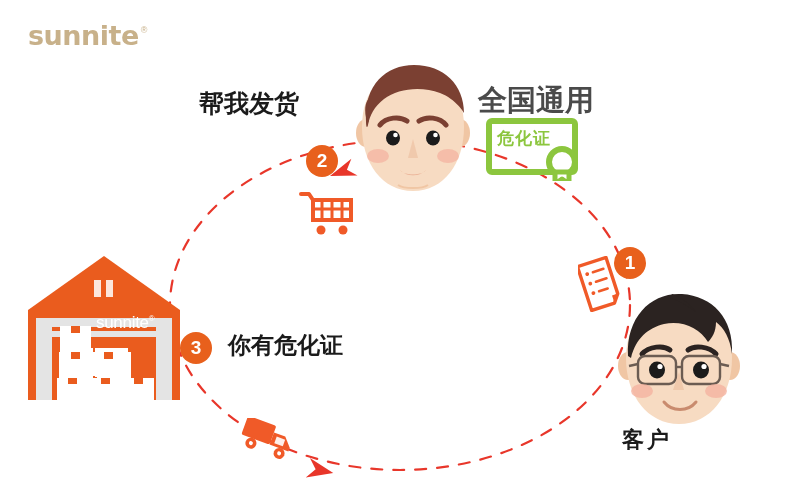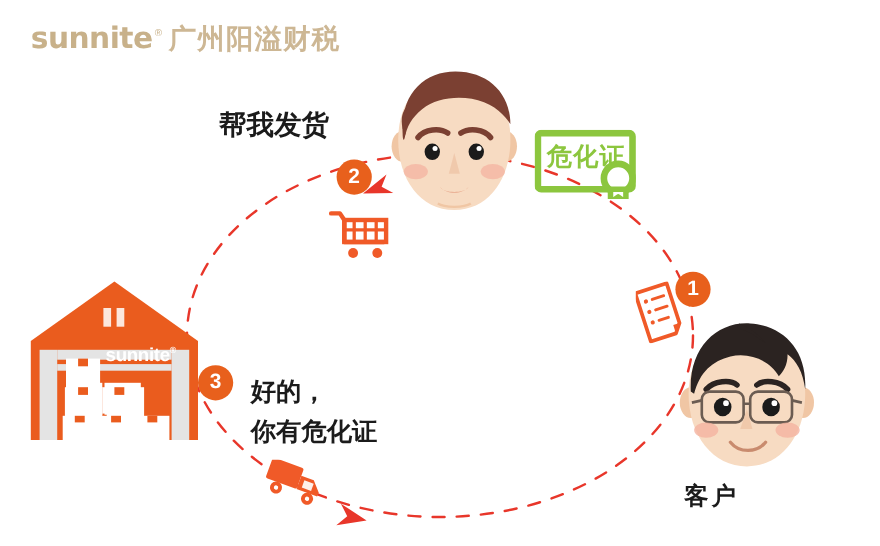--- a/index.html
+++ b/index.html
@@ -18,21 +18,21 @@
     font-size:27px;font-weight:700;letter-spacing:-0.5px;
     color:#c8b18a;line-height:1;text-transform:lowercase;
   }
   #logo .reg{font-size:9px;color:#c8b18a;vertical-align:super;margin-left:2px;margin-bottom:14px;}
   #logo .cn{
     font-size:25px;font-weight:700;color:#cdb794;margin-left:6px;line-height:1;
     letter-spacing:1px;
   }
 
   
-  .cnText{color:#1b1b1b;font-weight:700;line-height:1.45;white-space:nowrap;margin-top:11px;}
+  .cnText{color:#1b1b1b;font-weight:700;line-height:1.45;white-space:nowrap;}
 
   #lbl-help{position:absolute;left:199px;top:85px;font-size:25px;}
   #lbl-national{position:absolute;left:478px;top:79px;font-size:29px;color:#4a4a4a;}
   #lbl-want{position:absolute;left:662px;top:252px;font-size:23px;}
   #lbl-reply{position:absolute;left:228px;top:327px;font-size:23px;line-height:36px;}
   #lbl-factory{position:absolute;left:22px;top:404px;font-size:31px;letter-spacing:2px;}
   #lbl-customer{position:absolute;left:622px;top:424px;font-size:22px;letter-spacing:3px;}
 
   
   .badge{
@@ -62,21 +62,20 @@
   #face-right{position:absolute;left:612px;top:284px;width:134px;height:152px;}
 </style>
 </head>
 <body>
 
 <div id="stage">
 
   <div id="logo">
     <span class="mark">sunnite</span>
     <span class="reg">®</span>
-    <span class="cn">广州阳溢财税</span>
   </div>
 
   <svg id="pathSvg" viewBox="0 0 800 496">
 
     <ellipse cx="400" cy="305" rx="230" ry="165" fill="none" stroke="#e8362a" stroke-width="2.2" stroke-dasharray="11 11" stroke-linecap="round"></ellipse>
 
     <g transform="translate(330,176) rotate(-20)">
       <path d="M0,0 L26,-9 L18,0 L26,9 Z" fill="#e8362a"></path>
     </g>
 
@@ -147,21 +146,21 @@
     <path d="M67,88 L61,106 L72,106 Z" fill="#eec6a8" opacity="0.9"></path>
 
     <path d="M52,118 C60,128 76,128 84,118" stroke="#c98b6e" stroke-width="3" fill="none" stroke-linecap="round"></path>
   </svg>
 
   <svg id="cert" viewBox="0 0 98 63">
     <rect x="3" y="3" width="86" height="51" rx="3" fill="none" stroke="#8cc63e" stroke-width="6"></rect>
     <circle cx="76" cy="44" r="13" fill="#ffffff" stroke="#8cc63e" stroke-width="6"></circle>
     <path d="M69,54 L69,66 L76,61 L83,66 L83,54 Z" fill="#ffffff" stroke="#8cc63e" stroke-width="5" stroke-linejoin="round"></path>
   </svg>
-  <div style="position:absolute;left:497px;top:127px;font-size:23px;font-weight:700;color:#8cc63e;letter-spacing:1px;">危化证</div>
+  <div style="position:absolute;left:497px;top:127px;font-size:17px;font-weight:700;color:#8cc63e;letter-spacing:1px;">危化证</div>
 
   <svg id="cart" viewBox="0 0 56 48">
     <path d="M2,4 L10,4 L14,10 L14,30 L50,30" fill="none" stroke="#f05a28" stroke-width="4" stroke-linecap="round" stroke-linejoin="round"></path>
     <rect x="14" y="10" width="38" height="20" fill="none" stroke="#f05a28" stroke-width="4"></rect>
     <path d="M23,10 L23,30 M33,10 L33,30 M43,10 L43,30 M14,19 L52,19" stroke="#f05a28" stroke-width="3"></path>
     <circle cx="22" cy="40" r="4.5" fill="#f05a28"></circle>
     <circle cx="44" cy="40" r="4.5" fill="#f05a28"></circle>
   </svg>
 
   <svg id="truck" viewBox="0 0 60 50">
@@ -244,29 +243,29 @@
 
     <g fill="#ea5c1e">
       <rect x="47" y="74" width="9" height="7"></rect>
       <rect x="47" y="100" width="9" height="7"></rect>
       <rect x="80" y="100" width="9" height="7"></rect>
       <rect x="44" y="126" width="9" height="6"></rect>
       <rect x="77" y="126" width="9" height="6"></rect>
       <rect x="110" y="126" width="9" height="6"></rect>
     </g>
   </svg>
-  <div style="position:absolute;left:96px;top:313px;color:#ffffff;font-size:17px;font-weight:700;letter-spacing:-0.3px;">
+  <div style="position:absolute;left:96px;top:313px;color:#ffffff;font-size:17px;font-weight:400;letter-spacing:-0.3px;">
     <span>sunnite</span><span style="font-size:8px;vertical-align:super;">®</span>
   </div>
 
   <div class="badge" id="badge-1">1</div>
   <div class="badge" id="badge-2">2</div>
   <div class="badge" id="badge-3">3</div>
 
   <div class="cnText" id="lbl-help">帮我发货</div>
+  <div class="cnText" id="lbl-national">全国通用</div>
   <div class="cnText" id="lbl-customer">客户</div>
 
   <div class="cnText" id="lbl-reply">
-    <div>好的，</div>
     <div>你有危化证</div>
   </div>
 
 </div>
 
 </body></html>

